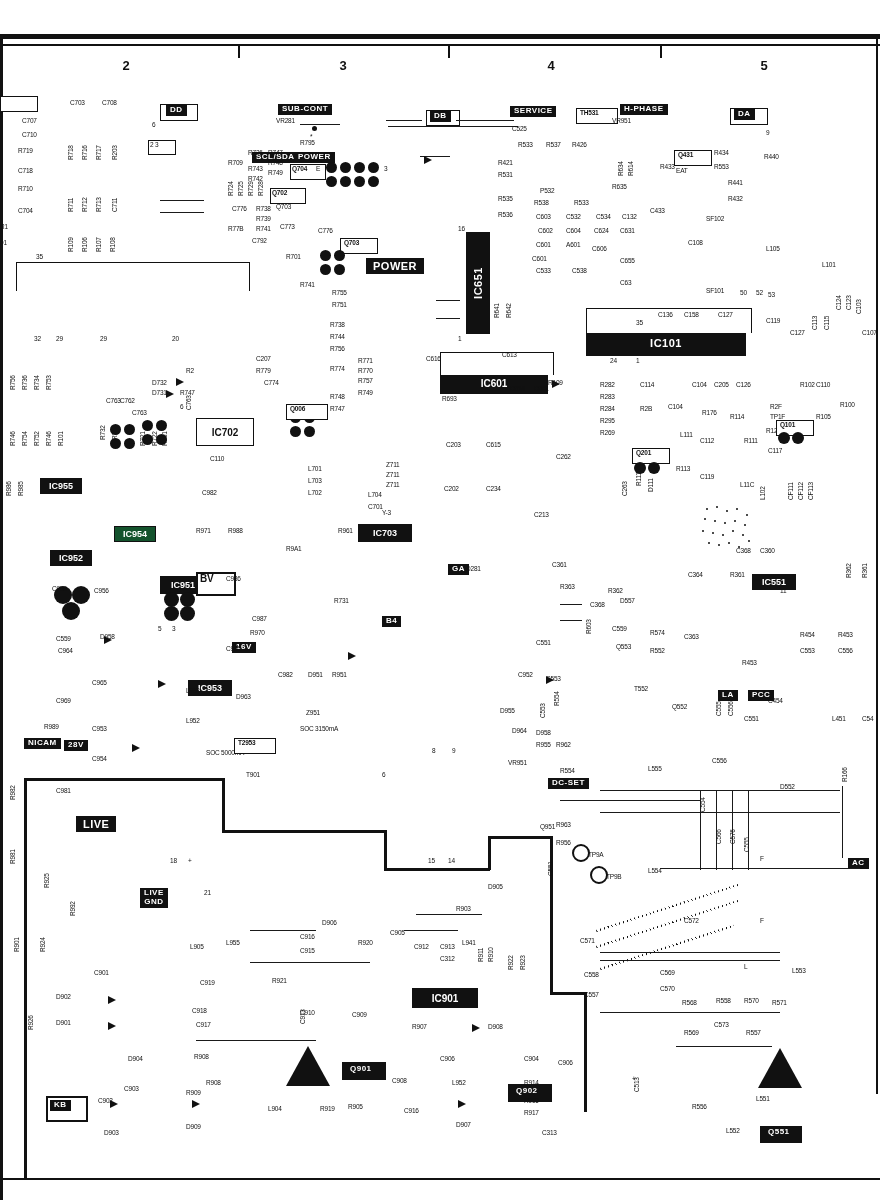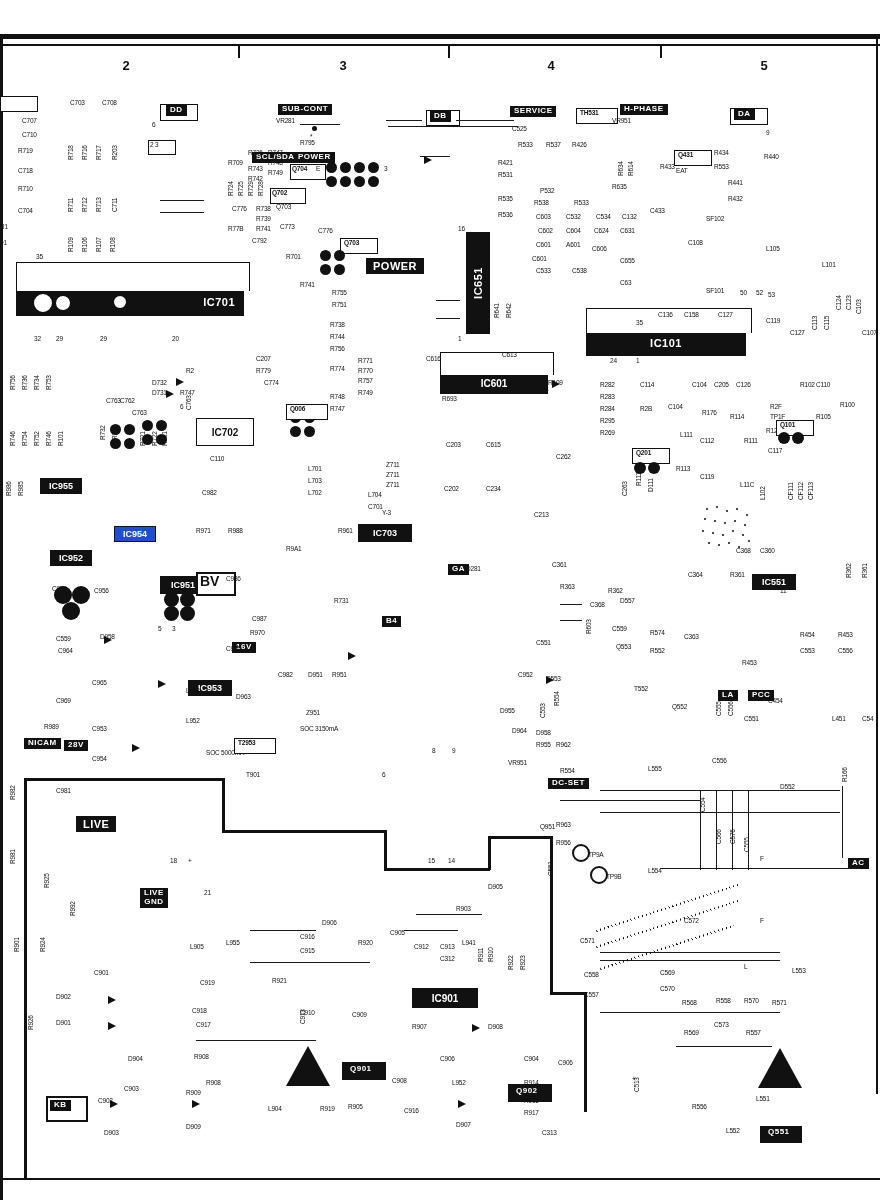--- a/index.html
+++ b/index.html
@@ -104,21 +104,21 @@
     letter-spacing: -0.2px;
   }
   .lbl.rot {
     transform-origin: 0 0;
     transform: rotate(-90deg);
   }
   .lbl.b {
     font-weight: bold;
   }
   .lbl11 {
-    font-size: 14px;
+    font-size: 10px;
     font-weight: bold;
   }
   
   .tagbox {
     position: absolute;
     background: #111;
     color: #fff;
     font-size: 8px;
     font-weight: bold;
     padding: 1px 4px;
@@ -335,23 +335,20 @@
   <div class="lbl" style="left:358px;top:368px;">R770</div>
   <div class="lbl" style="left:358px;top:378px;">R757</div>
   <div class="lbl" style="left:358px;top:390px;">R749</div>
   <div class="lbl" style="left:330px;top:366px;">R774</div>
   <div class="lbl" style="left:330px;top:394px;">R748</div>
   <div class="lbl" style="left:330px;top:406px;">R747</div>
   <div class="lbl" style="left:256px;top:356px;">C207</div>
   <div class="lbl" style="left:256px;top:368px;">R779</div>
   <div class="lbl" style="left:264px;top:380px;">C774</div>
 
-  <div class="ic" style="left:16px;top:288px;width:226px;height:26px;">
-    <span class="ic-name" style="left:auto;right:8px;transform:translateY(-50%);">IC701</span>
-  </div>
   <div class="obox" style="left:16px;top:262px;width:226px;height:26px;border-bottom:none;"></div>
   <div class="ring" style="left:34px;top:294px;width:14px;height:14px;background:#fff;border-color:#fff;"></div>
   <div class="ring" style="left:56px;top:296px;width:10px;height:10px;background:#fff;border-color:#fff;"></div>
   <div class="ring" style="left:114px;top:296px;width:8px;height:8px;background:#fff;border-color:#fff;"></div>
   <div class="lbl" style="left:34px;top:336px;">32</div>
   <div class="lbl" style="left:56px;top:336px;">29</div>
   <div class="lbl" style="left:100px;top:336px;">29</div>
   <div class="lbl" style="left:172px;top:336px;">20</div>
 
   <div class="dipbox" style="left:196px;top:418px;width:56px;height:26px;">
@@ -404,21 +401,21 @@
   <div class="blob" style="left:304px;top:426px;width:11px;height:11px;"></div>
   <div class="obox" style="left:286px;top:404px;width:34px;height:12px;"></div>
   <div class="lbl b" style="left:290px;top:406px;">Q006</div>
 
   <div class="dipbox" style="left:40px;top:478px;width:40px;height:14px;background:#111;">
     <span class="ic-name" style="color:#fff;font-size:9px;">IC955</span>
   </div>
   <div class="dipbox" style="left:50px;top:550px;width:40px;height:14px;background:#111;">
     <span class="ic-name" style="color:#fff;font-size:9px;">IC952</span>
   </div>
-  <div class="dipbox" style="left:114px;top:526px;width:40px;height:14px;background:#1d4ed8;">
+  <div class="dipbox" style="left:114px;top:526px;width:40px;height:14px;background:#14532d;">
     <span class="ic-name" style="color:#fff;font-size:9px;">IC954</span>
   </div>
   <div class="dipbox" style="left:160px;top:576px;width:44px;height:16px;background:#111;">
     <span class="ic-name" style="color:#fff;font-size:9px;">IC951</span>
   </div>
   <div class="dipbox" style="left:188px;top:680px;width:42px;height:14px;background:#111;">
     <span class="ic-name" style="color:#fff;font-size:9px;">IC953</span>
   </div>
 
   <div class="blob" style="left:54px;top:586px;width:18px;height:18px;"></div>

